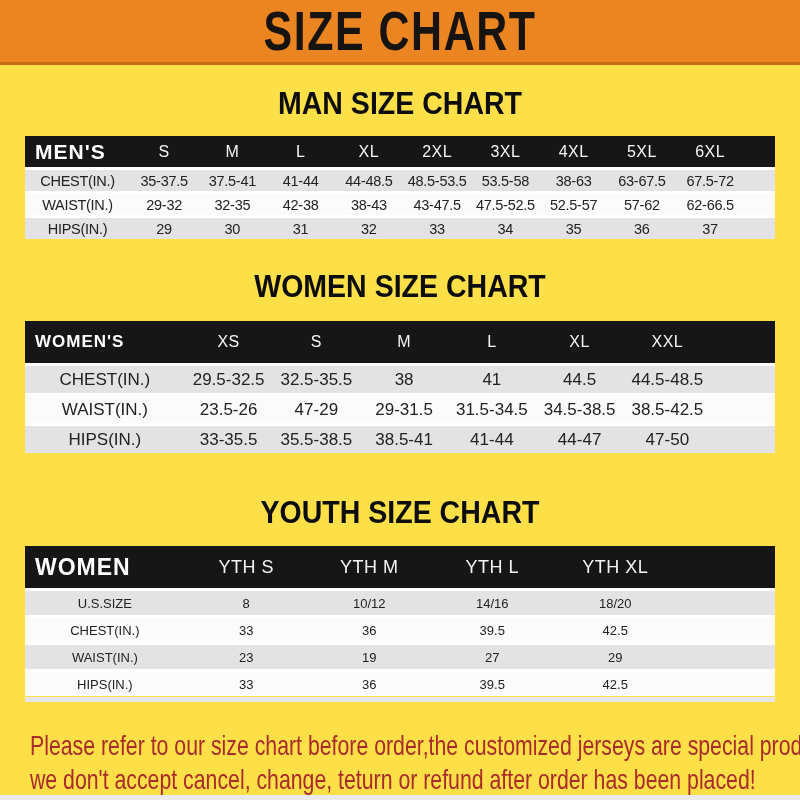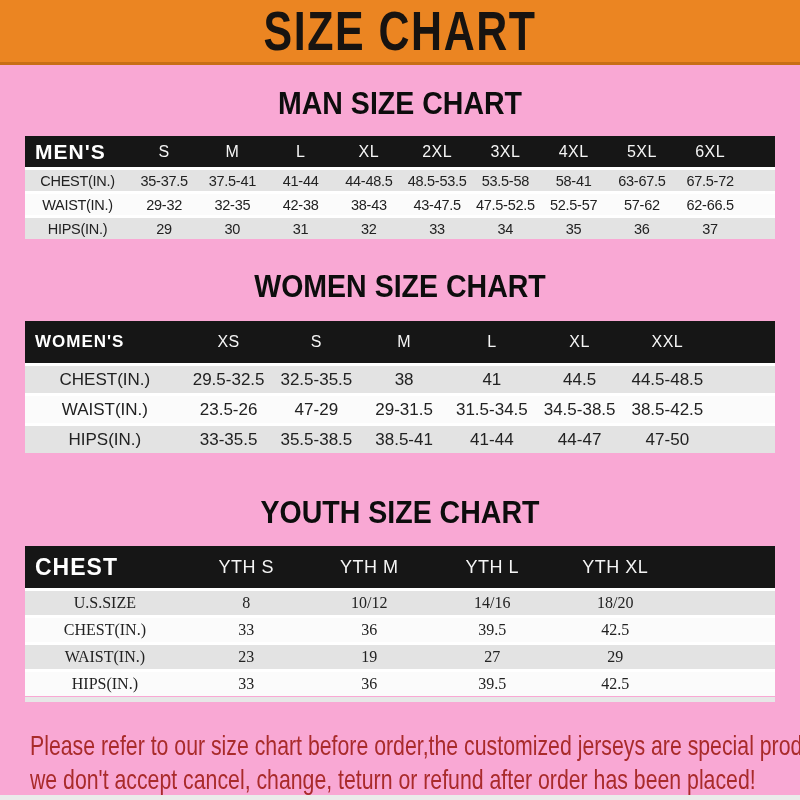--- a/index.html
+++ b/index.html
@@ -2,21 +2,21 @@
 <html><head>
 <meta charset="utf-8">
 <style>
   html, body {
     margin: 0; padding: 0;
     width: 800px; height: 800px;
     background: #ffffff;
     overflow: hidden;
     font-family: "Liberation Sans", sans-serif;
   }
-  .page { position: relative; width: 800px; height: 800px; background: #f9a8d4; }
+  .page { position: relative; width: 800px; height: 800px; background: #fde047; }
 
   
   .banner {
     height: 62px;
     background: #EB8522;
     border-bottom: 3px solid #C96E15;
     display: flex; align-items: center; justify-content: center;
   }
   .banner-title {
     font-size: 55px;
@@ -77,21 +77,21 @@
 
   table.size-table tbody td {
     text-align: center;
     color: #222222;
     padding: 0;
     border-top: 3px solid #ffffff;
   }
   table.size-table tbody td.row-label { font-size-adjust: none; }
   .tbl-men   tbody td { height: 21px; font-size: 14.5px; letter-spacing: -0.3px; }
   .tbl-women tbody td { height: 27px; font-size: 17px; }
-  .tbl-youth tbody td { height: 24px; font-size: 16px; font-family: Liberation Serif, serif; }
+  .tbl-youth tbody td { height: 24px; font-size: 13px; }
 
   tr.stripe-gray  td { background: #E3E3E3; }
   tr.stripe-white td { background: #FBFBFB; }
 
   .youth-footer-bar {
     width: 750px; height: 5px;
     margin: 1px auto 0 auto;
     background: #E7E7E7;
   }
 
@@ -159,21 +159,21 @@
         </thead>
         <tbody>
           <tr class="stripe-gray">
             <td class="row-label">CHEST(IN.)</td>
             <td>35-37.5</td>
             <td>37.5-41</td>
             <td>41-44</td>
             <td>44-48.5</td>
             <td>48.5-53.5</td>
             <td>53.5-58</td>
-            <td>58-41</td>
+            <td>38-63</td>
             <td>63-67.5</td>
             <td>67.5-72</td>
             <td></td>
           </tr>
           <tr class="stripe-white">
             <td class="row-label">WAIST(IN.)</td>
             <td>29-32</td>
             <td>32-35</td>
             <td>42-38</td>
             <td>38-43</td>
@@ -267,21 +267,21 @@
         <colgroup>
           <col style="width: 21.3%;">
           <col style="width: 16.4%;">
           <col style="width: 16.4%;">
           <col style="width: 16.4%;">
           <col style="width: 16.4%;">
           <col style="width: 13.1%;">
         </colgroup>
         <thead>
           <tr>
-            <th class="corner">CHEST</th>
+            <th class="corner">WOMEN</th>
             <th>YTH S</th>
             <th>YTH M</th>
             <th>YTH L</th>
             <th>YTH XL</th>
             <th></th>
           </tr>
         </thead>
         <tbody>
           <tr class="stripe-gray">
             <td class="row-label">U.S.SIZE</td>

